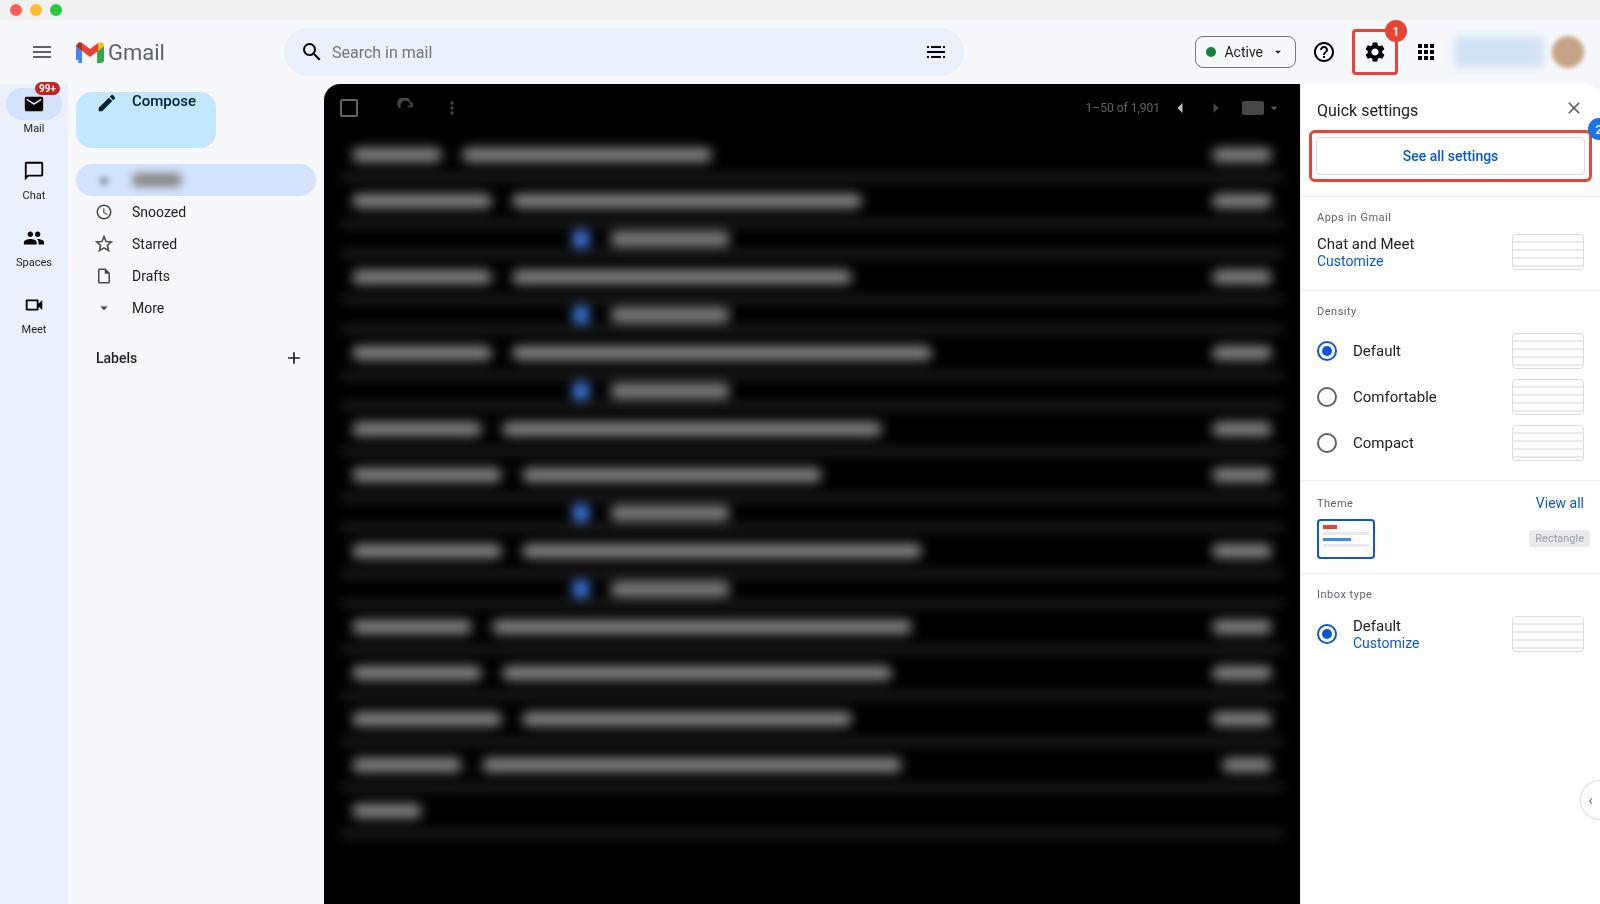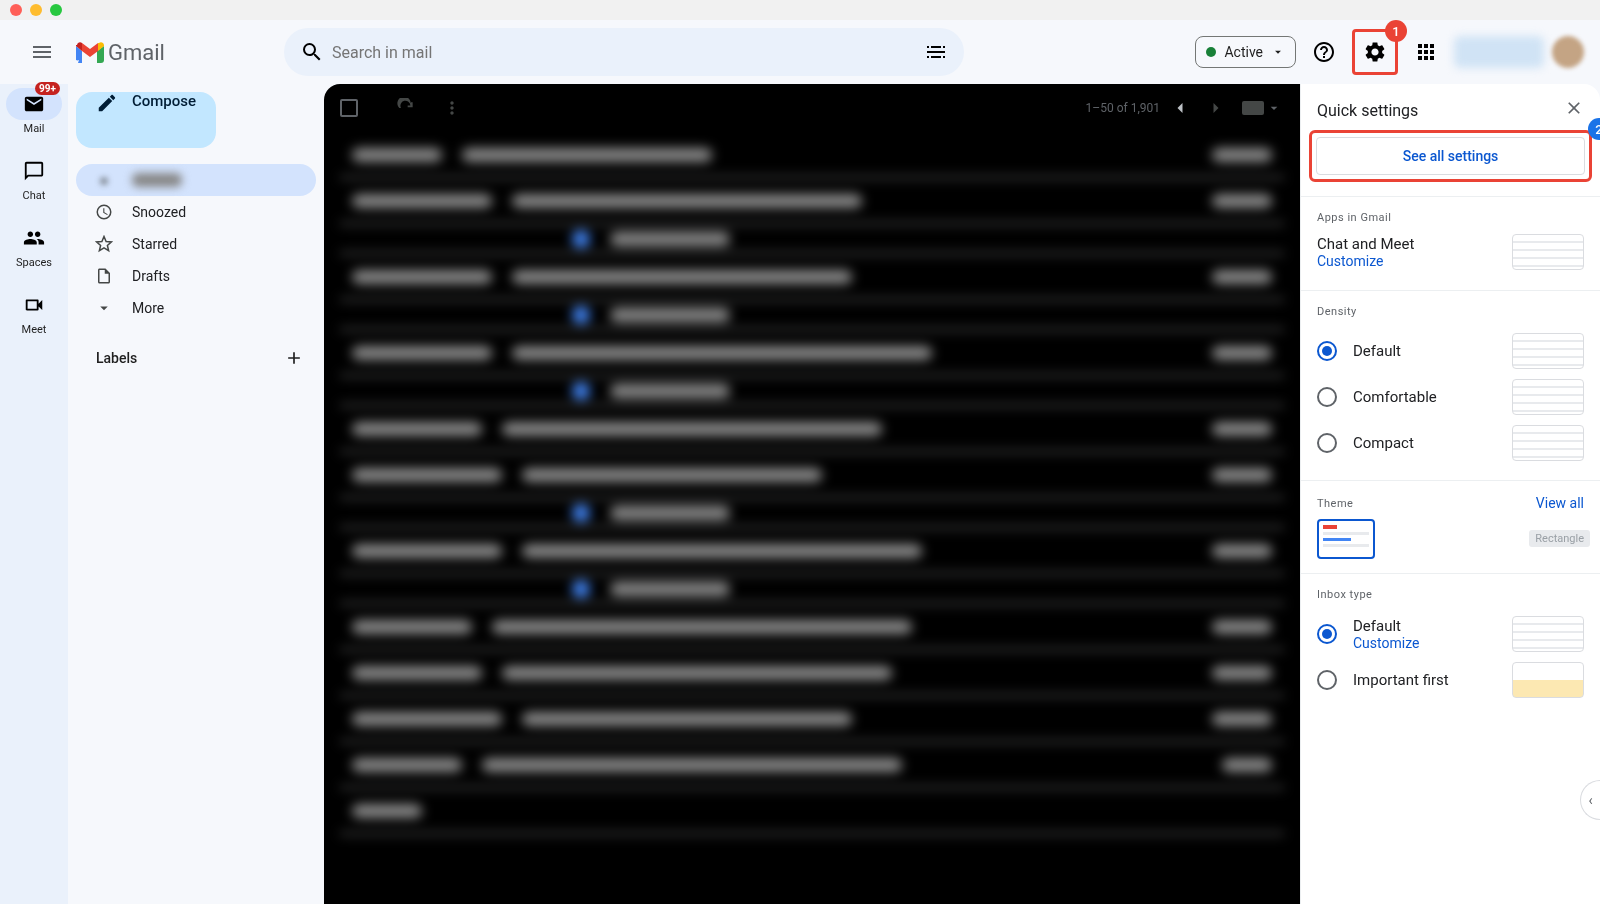--- a/index.html
+++ b/index.html
@@ -441,25 +441,20 @@
     <div class="qs-section" style="border-bottom:none;">
       <div class="qs-section-title">Inbox type</div>
       <div class="radio-row">
         <div class="radio checked"></div>
         <div style="flex:1">
           <div class="qs-text">Default</div>
           <div class="qs-link">Customize</div>
         </div>
         <div class="preview-box"></div>
       </div>
-      <div class="radio-row">
-        <div class="radio"></div>
-        <span class="qs-text" style="flex:1">Important first</span>
-        <div class="preview-box" style="background: linear-gradient(#fff 50%, #fce8b2 50%);"></div>
-      </div>
     </div>
 
     <div class="rectangle-tag">Rectangle</div>
   </div>
 
 </div>
 
 <div class="side-peek">‹</div>
 
 </body></html>

